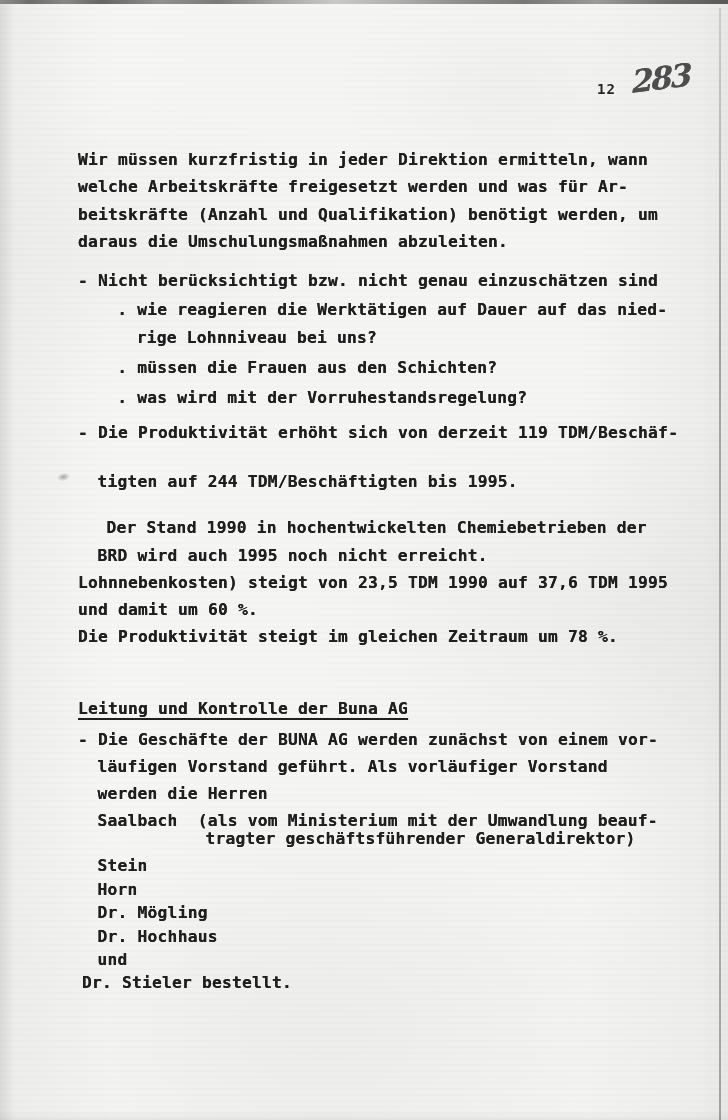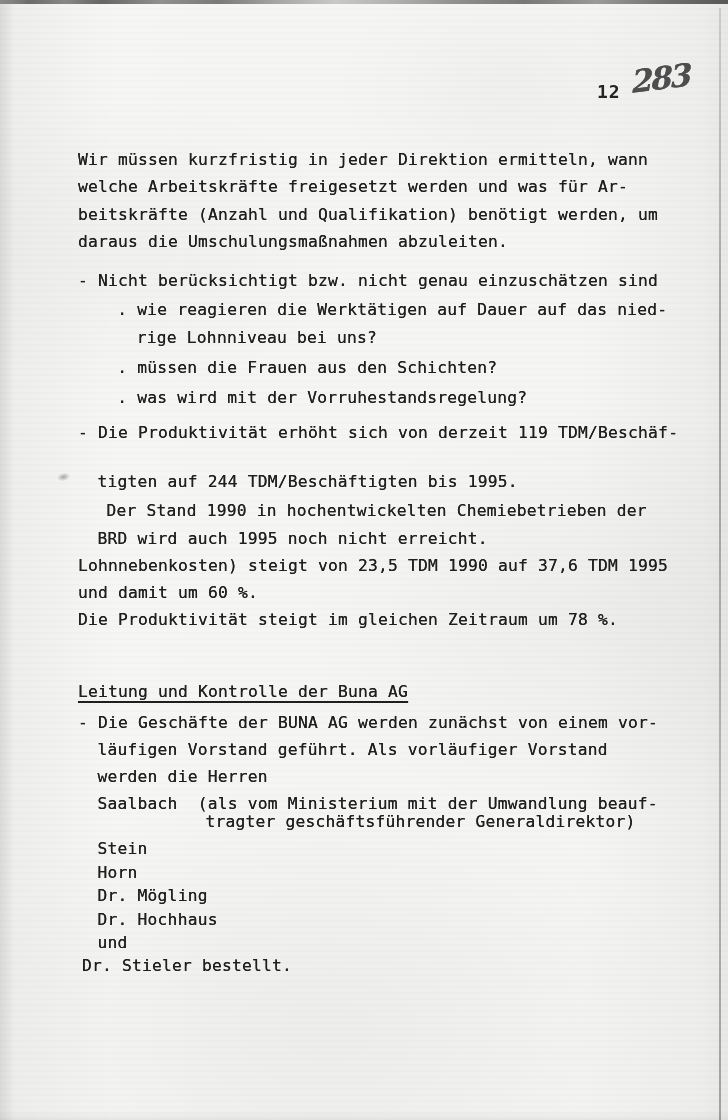--- a/index.html
+++ b/index.html
@@ -30,36 +30,36 @@
   .left-edge{
     position:absolute;left:0;top:0;width:14px;height:1120px;
     background:linear-gradient(90deg,rgba(0,0,0,.055),rgba(0,0,0,0));
   }
   .bottom-edge{
     position:absolute;left:0;bottom:0;width:728px;height:10px;
     background:linear-gradient(0deg,rgba(0,0,0,.045),rgba(0,0,0,0));
   }
   .page-number{
     position:absolute;left:597px;top:81px;
-    font-size:18px;font-weight:700;color:#242424;
+    font-size:14px;font-weight:700;color:#242424;
     letter-spacing:1px;
   }
   .handwritten{
     position:absolute;left:632px;top:60px;
     font-family:"DejaVu Serif",serif;font-style:italic;font-weight:700;
     font-size:31px;color:#4e4e4e;letter-spacing:-2px;
     transform:rotate(-7deg) skewX(-6deg);
     text-shadow:0 0 0.6px #5a5a5a;
   }
   .doc-body{
     position:absolute;left:78px;top:146px;width:600px;
   }
   .line{
     white-space:pre;
-    font-size:16.3px;font-weight:400;color:#1f1f1f;
+    font-size:16.3px;font-weight:700;color:#1f1f1f;
     line-height:27px;height:27px;
     letter-spacing:0.2px;
     text-shadow:0 0 0.45px #2a2a2a;
   }
   .underlined{
     text-decoration:underline;
     text-underline-offset:4px;
     text-decoration-thickness:2px;
   }
   .smudge{
@@ -87,21 +87,21 @@
       <div class="line" style="margin-left: 0px; margin-top: 0px;">welche Arbeitskräfte freigesetzt werden und was für Ar-</div>
       <div class="line" style="margin-left: 0px; margin-top: 1px;">beitskräfte (Anzahl und Qualifikation) benötigt werden, um</div>
       <div class="line" style="margin-left: 0px; margin-top: 0px;">daraus die Umschulungsmaßnahmen abzuleiten.</div>
       <div class="line" style="margin-left: 0px; margin-top: 12px;">- Nicht berücksichtigt bzw. nicht genau einzuschätzen sind</div>
       <div class="line" style="margin-left: 39.24px; margin-top: 2px;">. wie reagieren die Werktätigen auf Dauer auf das nied-</div>
       <div class="line" style="margin-left: 58.86px; margin-top: 1px;">rige Lohnniveau bei uns?</div>
       <div class="line" style="margin-left: 39.24px; margin-top: 3px;">. müssen die Frauen aus den Schichten?</div>
       <div class="line" style="margin-left: 39.24px; margin-top: 3px;">. was wird mit der Vorruhestandsregelung?</div>
       <div class="line" style="margin-left: 0px; margin-top: 8px;">- Die Produktivität erhöht sich von derzeit 119 TDM/Beschäf-</div>
       <div class="line" style="margin-left: 19.62px; margin-top: 22px;">tigten auf 244 TDM/Beschäftigten bis 1995.</div>
-      <div class="line" style="margin-left: 19.62px; margin-top: 2px; padding-left: 9px;">Der Stand 1990 in hochentwickelten Chemiebetrieben der</div>
+      <div class="line" style="margin-left: 19.62px; margin-top: 19px; padding-left: 9px;">Der Stand 1990 in hochentwickelten Chemiebetrieben der</div>
       <div class="line" style="margin-left: 19.62px; margin-top: 1px;">BRD wird auch 1995 noch nicht erreicht.</div>
       <div class="line" style="margin-left: 0px; margin-top: 0px;">Lohnnebenkosten) steigt von 23,5 TDM 1990 auf 37,6 TDM 1995</div>
       <div class="line" style="margin-left: 0px; margin-top: 0px;">und damit um 60 %.</div>
       <div class="line" style="margin-left: 0px; margin-top: 0px;">Die Produktivität steigt im gleichen Zeitraum um 78 %.</div>
       <div class="line underlined" style="margin-left: 0px; margin-top: 45px;">Leitung und Kontrolle der Buna AG</div>
       <div class="line" style="margin-left: 0px; margin-top: 4px;">- Die Geschäfte der BUNA AG werden zunächst von einem vor-</div>
       <div class="line" style="margin-left: 19.62px; margin-top: 0px;">läufigen Vorstand geführt. Als vorläufiger Vorstand</div>
       <div class="line" style="margin-left: 19.62px; margin-top: 0px;">werden die Herren</div>
       <div class="line" style="margin-left: 19.62px; margin-top: 0px;">Saalbach  (als vom Ministerium mit der Umwandlung beauf-</div>
       <div class="line" style="margin-left: 127.53px; margin-top: -9px;">tragter geschäftsführender Generaldirektor)</div>

